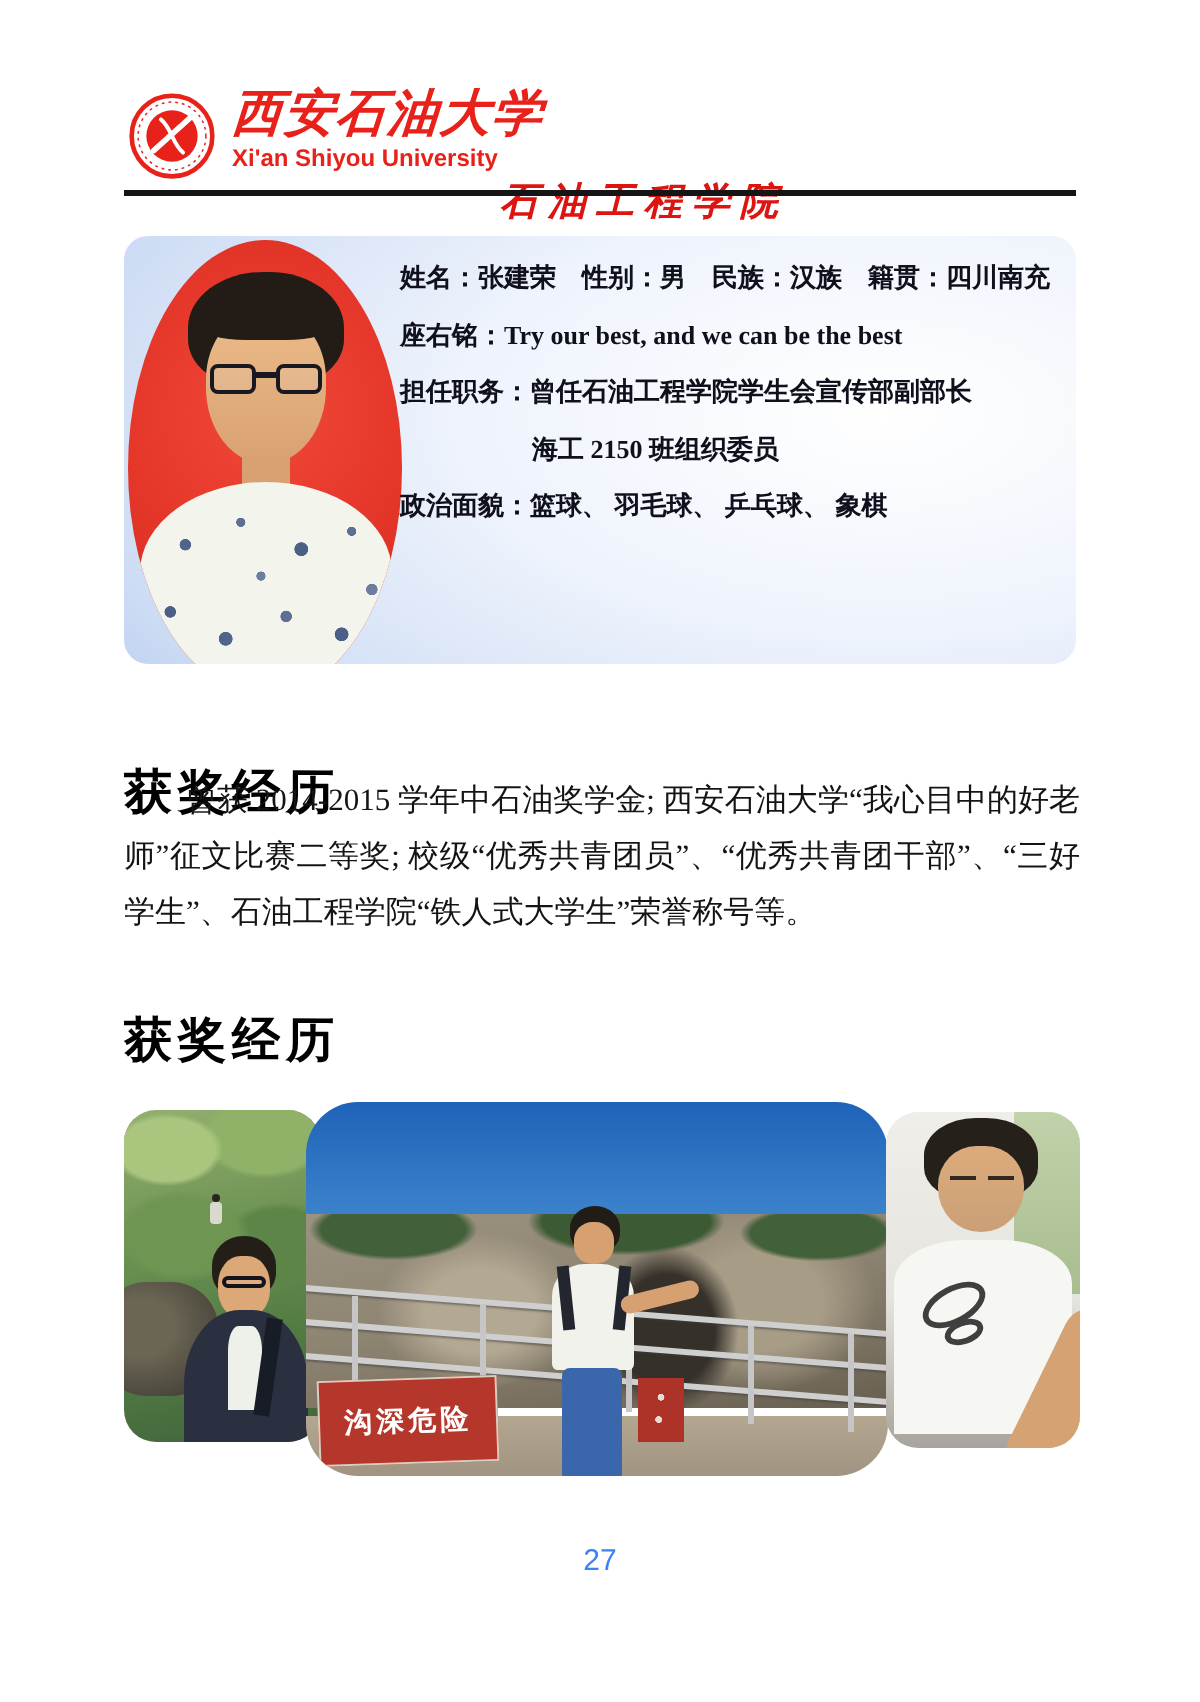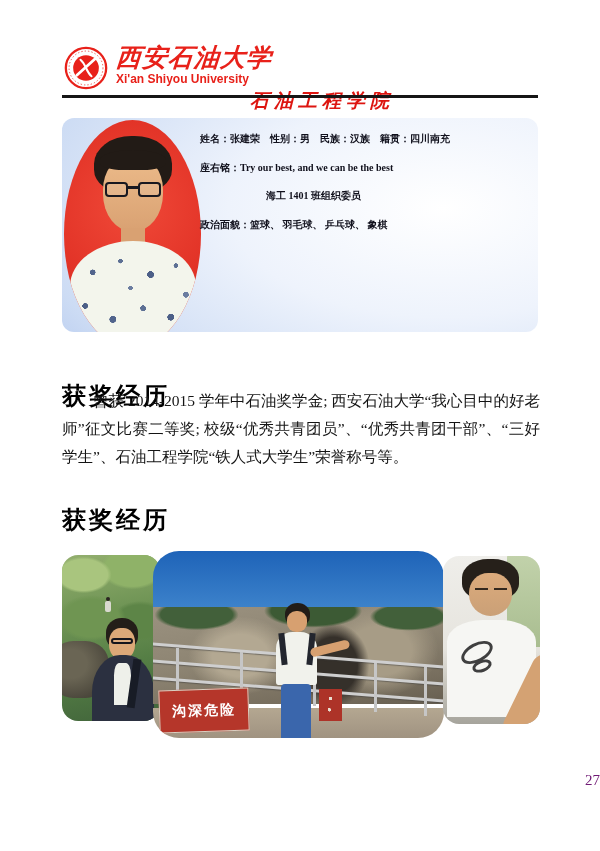--- a/index.html
+++ b/index.html
@@ -37,21 +37,21 @@
                radial-gradient(circle 4px at 40% 18%, #5d7094 55%, transparent 60%),
                radial-gradient(circle 6px at 64% 30%, #4c5f87 55%, transparent 60%),
                radial-gradient(circle 4px at 84% 22%, #5d7094 55%, transparent 60%),
                radial-gradient(circle 5px at 12% 58%, #4c5f87 55%, transparent 60%),
                radial-gradient(circle 6px at 34% 70%, #51648c 55%, transparent 60%),
                radial-gradient(circle 5px at 58% 60%, #5d7094 55%, transparent 60%),
                radial-gradient(circle 6px at 80% 68%, #4c5f87 55%, transparent 60%),
                radial-gradient(circle 4px at 48% 42%, #6b7da0 55%, transparent 60%),
                radial-gradient(circle 5px at 92% 48%, #6b7da0 55%, transparent 60%); }
   .info { position:absolute; left:138px; top:7px; width:332px; }
-  .info-line { font-size:10px; font-weight:bold; color:#10101c; line-height:28.5px; white-space:nowrap;
+  .info-line { font-size:13px; font-weight:bold; color:#10101c; line-height:28.5px; white-space:nowrap;
                font-family:"Liberation Serif", serif; }
   .info-line.indent { padding-left:66px; }
 
   
   .section-title { position:absolute; left:62px; font-size:24px; font-weight:900; color:#000;
                    letter-spacing:3px; font-family:"Liberation Sans", sans-serif; }
   .title-awards { top:344px;margin-top:36px; }
   .title-life   { top:504px; }
   .awards-text { position:absolute; left:62px; top:387px; width:478px; font-size:15.5px; line-height:28px;
                  color:#141414; text-indent:2em; text-align:justify; font-family:"Liberation Serif", serif; }
@@ -124,22 +124,22 @@
   .rp-face { position:absolute; left:27%; top:10%; width:44%; height:26%; background:linear-gradient(#dcab7c,#caa077); border-radius:45% 45% 50% 50%; }
   .rp-brow { position:absolute; left:33%; top:19%; width:13%; height:2px; background:#33281e; }
   .rp-brow.b2 { left:53%; }
   .rp-shirt { position:absolute; left:4%; top:38%; width:92%; height:58%; background:#f6f6f3; border-radius:40% 40% 0 0 / 22% 22% 0 0; }
   .scribble { position:absolute; border:3px solid #3f3f3f; border-radius:50%; }
   .s1 { left:18%; top:52%; width:34px; height:19px; transform:rotate(-28deg); }
   .s2 { left:30%; top:62%; width:20px; height:12px; transform:rotate(-20deg); }
   .rp-arm { position:absolute; right:-10%; bottom:-12%; width:34%; height:55%; background:#d4a273; transform:rotate(26deg); border-radius:14px; }
 
   
-  .page-number { position:absolute; left:0; right:0; top:772px; text-align:right; font-size:15px; color:#701a75;
-                 font-family:Liberation Serif, serif; }
+  .page-number { position:absolute; left:0; right:0; top:772px; text-align:center; font-size:15px; color:#3b82f6;
+                 font-family:Liberation Sans, sans-serif; }
 </style>
 </head>
 <body>
 
 <div class="page">
 
   <div class="header">
     <div class="seal">
       <svg viewBox="0 0 48 48" width="44" height="44">
         <circle cx="24" cy="24" r="22" fill="#ffffff" stroke="#e8211a" stroke-width="2.5"></circle>
@@ -166,21 +166,22 @@
         <div class="lens l"></div>
         <div class="lens r"></div>
         <div class="bridge"></div>
       </div>
       <div class="p-neck"></div>
       <div class="p-shirt"></div>
     </div>
     <div class="info">
       <div class="info-line">姓名：张建荣　性别：男　民族：汉族　籍贯：四川南充</div>
       <div class="info-line">座右铭：Try our best, and we can be the best</div>
-      <div class="info-line indent">海工 1401 班组织委员</div>
+      <div class="info-line">担任职务：曾任石油工程学院学生会宣传部副部长</div>
+      <div class="info-line indent">海工 2150 班组织委员</div>
       <div class="info-line">政治面貌：篮球、 羽毛球、 乒乓球、 象棋</div>
     </div>
   </div>
 
   <div class="section-title title-awards">获奖经历</div>
   <div class="awards-text">曾获 2014-2015 学年中石油奖学金; 西安石油大学“我心目中的好老师”征文比赛二等奖; 校级“优秀共青团员”、“优秀共青团干部”、“三好学生”、石油工程学院“铁人式大学生”荣誉称号等。</div>
 
   <div class="section-title title-life">获奖经历</div>
 
   <div class="photos">

